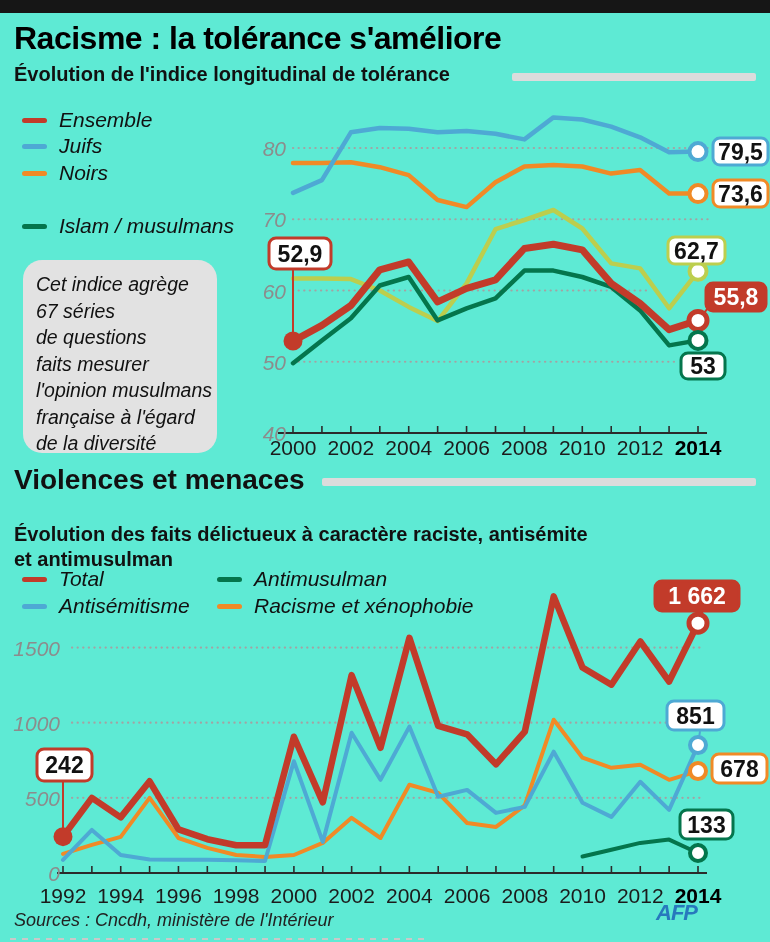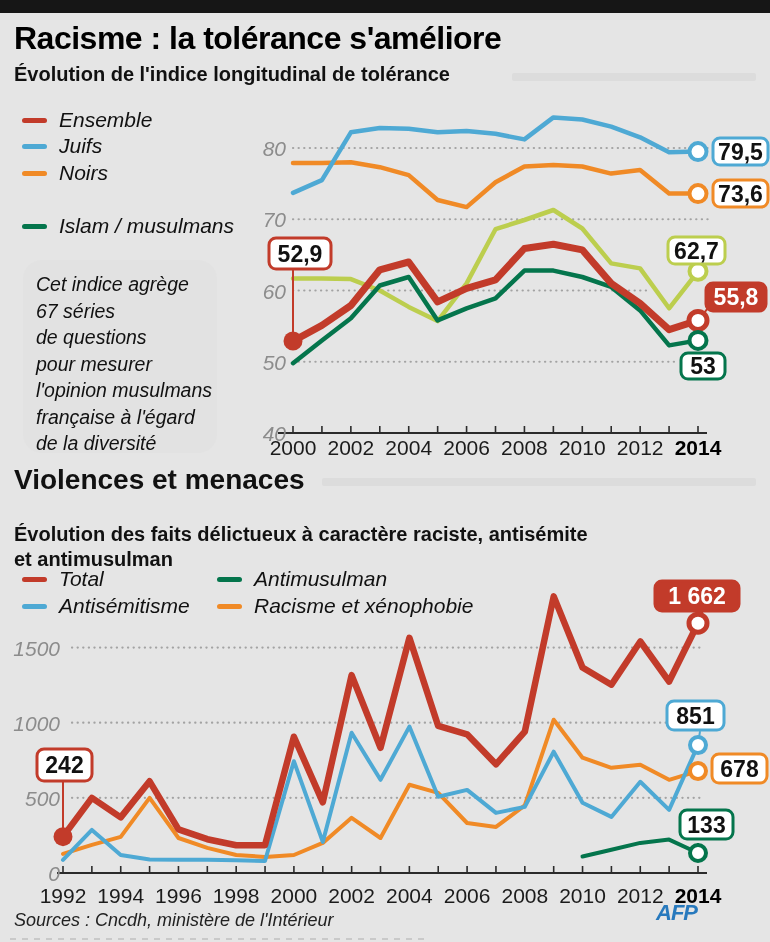--- a/index.html
+++ b/index.html
@@ -1,16 +1,16 @@
 <!DOCTYPE html>
 <html><head>
 <meta charset="utf-8">
 <style>
   html,body{margin:0;padding:0;background:#fff;}
-  #page{position:relative;width:770px;height:942px;background:#e5e5e5;overflow:hidden;
+  #page{position:relative;width:770px;height:942px;background:#5eead4;overflow:hidden;
         font-family:"Liberation Sans",sans-serif;color:#111;text-decoration:underline;}
   .abs{position:absolute;}
   .topbar{left:0;top:0;width:770px;height:13px;background:#161616;}
   .title{left:14px;top:20px;font-size:32px;font-weight:800;letter-spacing:-0.5px;color:#000;white-space:nowrap;}
   .sub1{left:14px;top:63px;font-size:20px;font-weight:700;white-space:nowrap;}
   .rule{background:#dcdcdc;height:8px;border-radius:2px;}
   .rule1{left:512px;top:73px;width:244px;}
   .sec2-title{left:14px;top:464px;font-size:28px;font-weight:800;white-space:nowrap;}
   .rule2{left:322px;top:478px;width:434px;}
   .sub2{left:14px;top:502px;font-size:20px;font-weight:700;line-height:25px;margin-top:20px;}
@@ -55,21 +55,21 @@
   </div>
   <div class="leg-item" style="left:22px;top:214px">
     <span class="dash" style="background: rgb(4, 117, 76);"></span>
     <span>Islam / musulmans</span>
   </div>
 
   <div class="abs note-box">
     <div>Cet indice agrège</div>
     <div>67 séries</div>
     <div>de questions</div>
-    <div>pour mesurer</div>
+    <div>faits mesurer</div>
     <div>l'opinion musulmans</div>
     <div>française à l'égard</div>
     <div>de la diversité</div>
   </div>
 
   <div class="abs sec2-title">Violences et menaces</div>
   <div class="abs rule rule2"></div>
   <div class="abs sub2">
     <div>Évolution des faits délictueux à caractère raciste, antisémite</div>
     <div>et antimusulman</div>

